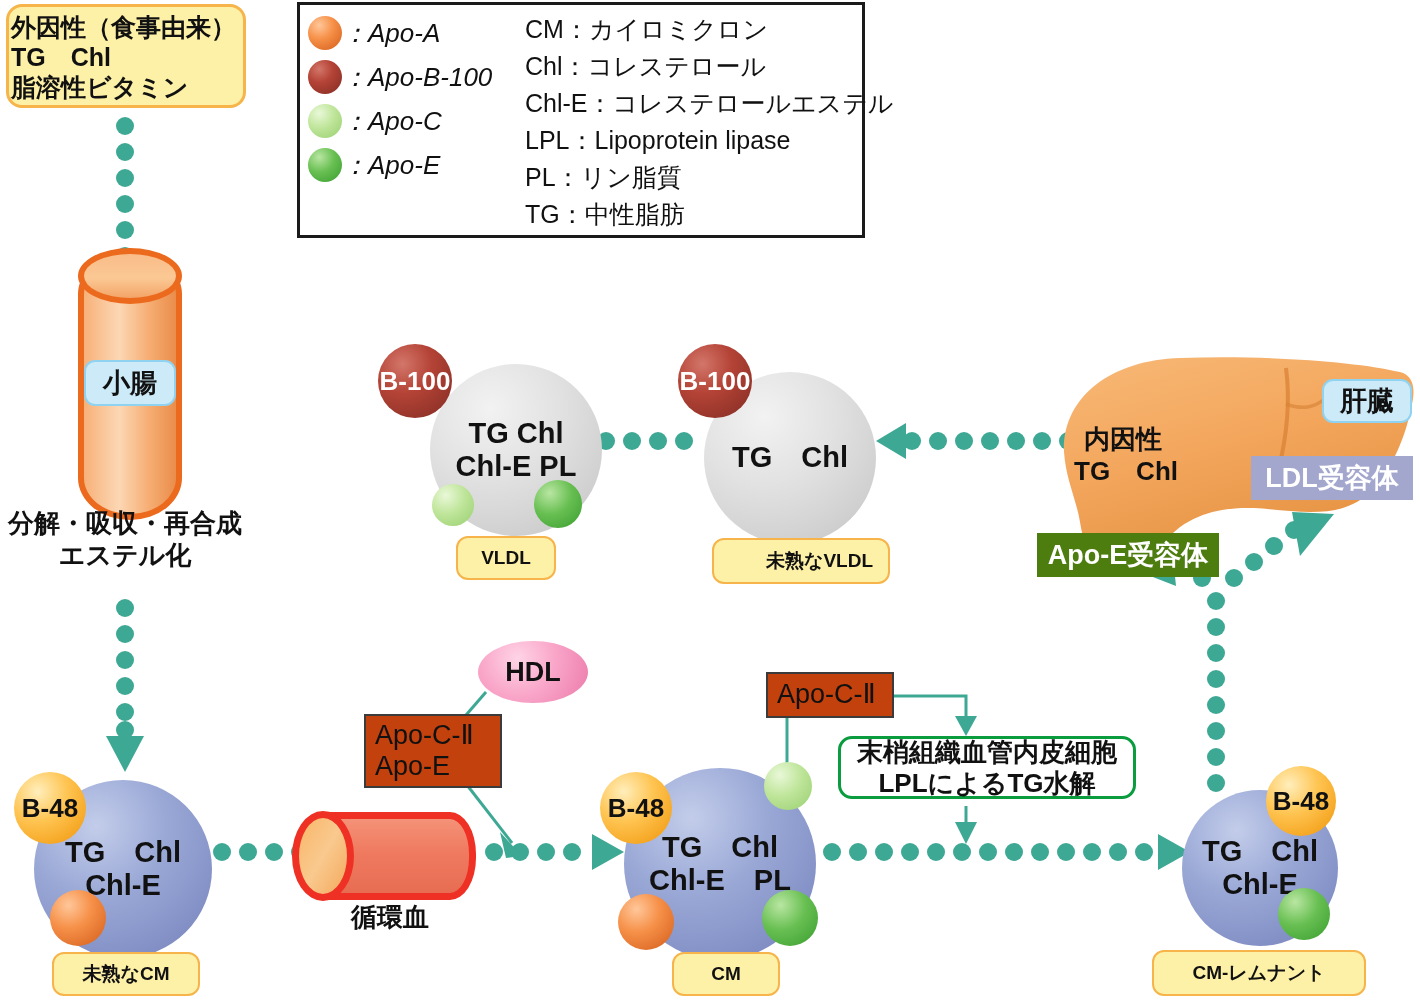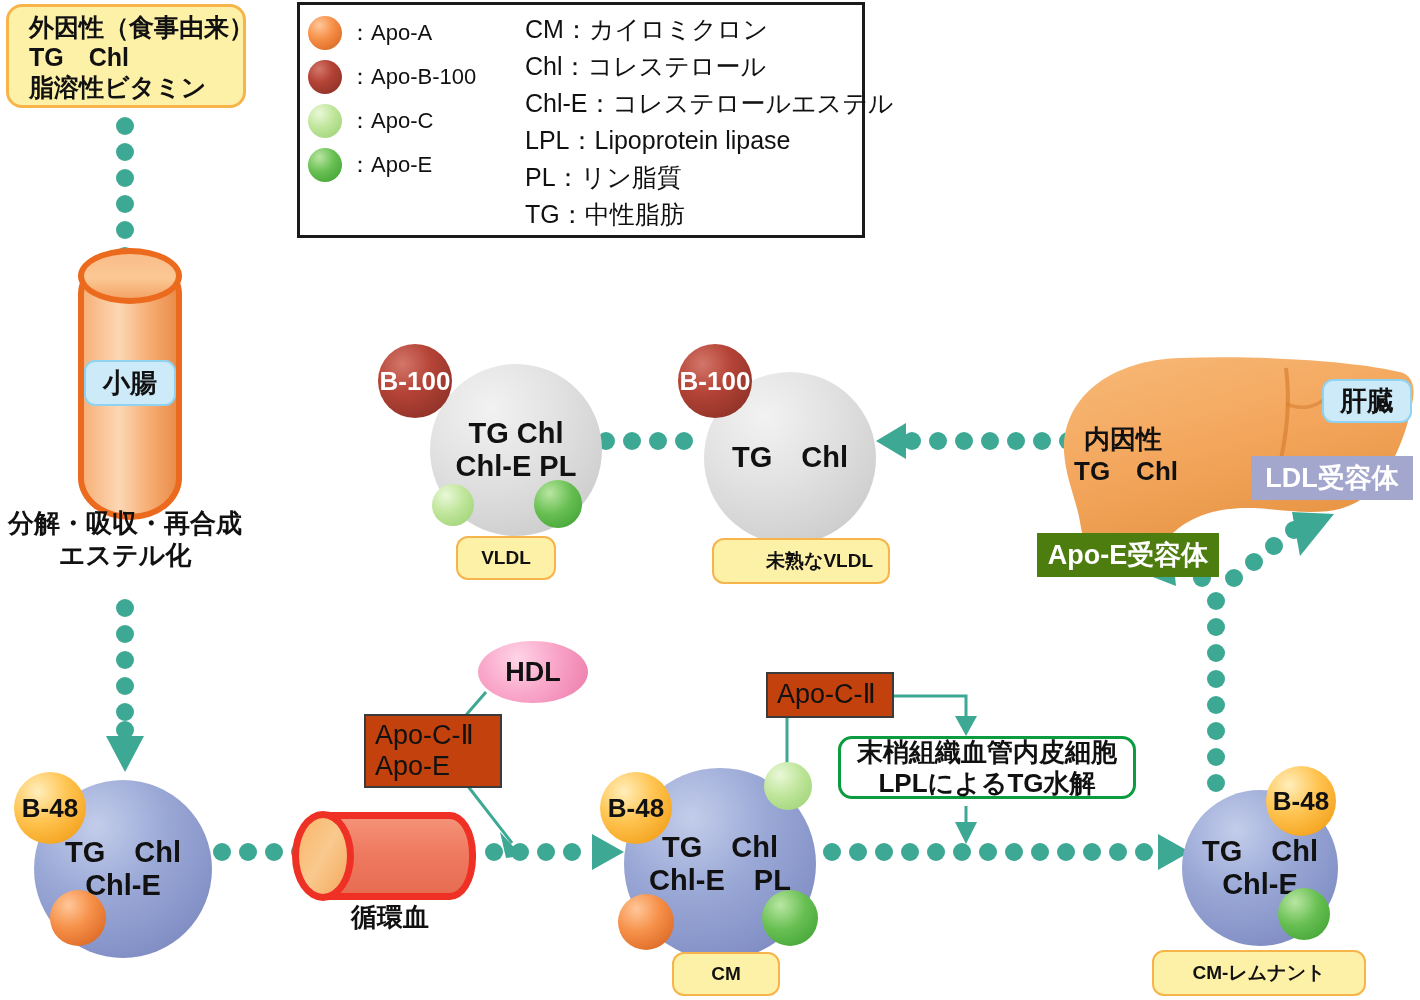--- a/index.html
+++ b/index.html
@@ -25,35 +25,35 @@
     display:flex;align-items:center;justify-content:center;
     font-size:19px;font-weight:600;color:#111;
     white-space:nowrap;
     box-sizing:border-box;
   }
   
   .exo-box{
     left:6px;top:4px;width:240px;height:104px;
     background:#fdf1a8;border:3px solid #f6b44a;border-radius:16px;
     box-sizing:border-box;
-    padding:5px 0 0 20px;
+    padding:5px 0 0 2px;
     line-height:1.20;
     font-size:25px;font-weight:600;
   }
   .exo-box div{white-space:nowrap;}
 
   
   .legend{
     left:297px;top:2px;width:568px;height:236px;
     border:3px solid #1a1a1a;background:#fff;box-sizing:border-box;
   }
   .legend-left{position:absolute;left:8px;top:6px;}
   .legend-row{display:flex;align-items:center;height:44px;}
   .legend-row .sw{width:34px;height:34px;border-radius:50%;flex:0 0 auto;}
-  .legend-row .txt{font-size:22px;margin-left:7px;white-space:nowrap;}
+  .legend-row .txt{font-size:26px;margin-left:0;white-space:nowrap;font-style:italic;}
   .legend-right{position:absolute;left:225px;top:6px;}
   .legend-right .lr{font-size:25px;height:37px;line-height:37px;white-space:nowrap;}
 
   
   .sphere{
     border-radius:50%;
     background-repeat:no-repeat;
   }
   .sp-apoA{background:radial-gradient(circle at 33% 27%, #ffc79a 0%, #f69048 42%, #e0702b 78%, #c85d20 100%);}
   .sp-apoB48{background:radial-gradient(circle at 33% 27%, #ffeebb 0%, #ffc451 42%, #f5a623 78%, #e09112 100%);}
@@ -382,20 +382,21 @@
   <div class="abs ptext c" style="left:300px;top:902px;width:180px;">循環血</div>
 
   <div class="abs particle p-blue" style="left:34px;top:780px;width:178px;height:178px;">
     <div>
       <div>TG　Chl</div>
       <div>Chl-E</div>
     </div>
   </div>
   <div class="abs apo-bubble sphere sp-apoB48" style="left:14px;top:772px;width:72px;height:72px;">B-48</div>
   <div class="abs sphere sp-apoA" style="left:50px;top:890px;width:56px;height:56px;"></div>
+  <div class="abs ylabel" style="left:52px;top:952px;width:148px;height:44px;">未熟なCM</div>
 
   <div class="abs particle p-blue" style="left:624px;top:768px;width:192px;height:192px;">
     <div>
       <div>TG　Chl</div>
       <div>Chl-E　PL</div>
     </div>
   </div>
   <div class="abs apo-bubble sphere sp-apoB48" style="left:600px;top:772px;width:72px;height:72px;">B-48</div>
   <div class="abs sphere sp-apoC" style="left:764px;top:762px;width:48px;height:48px;"></div>
   <div class="abs sphere sp-apoA" style="left:618px;top:894px;width:56px;height:56px;"></div>

